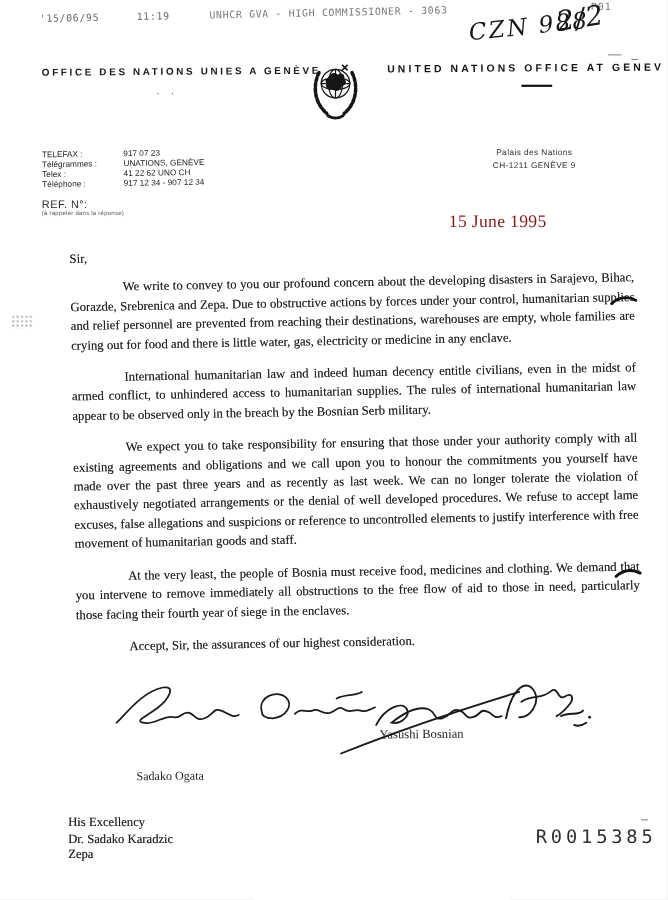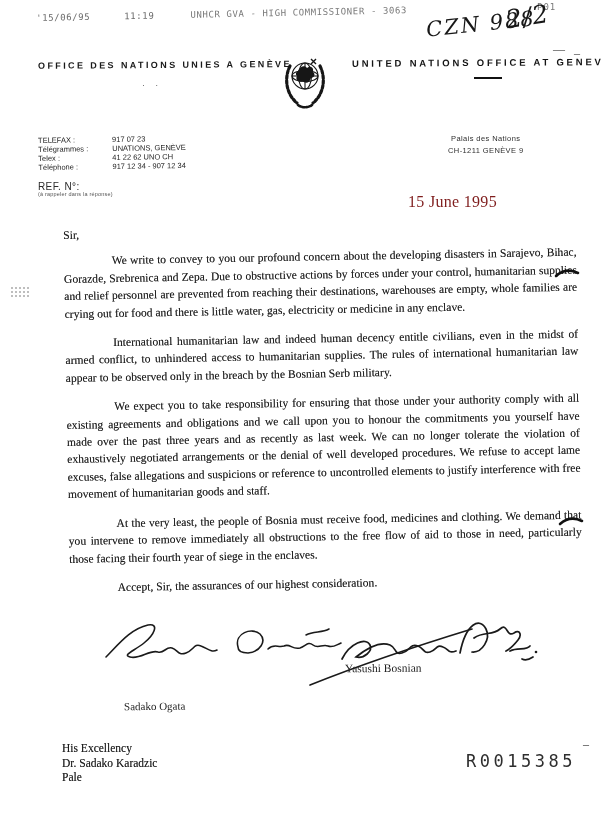--- a/index.html
+++ b/index.html
@@ -80,21 +80,21 @@
 
   
   .sig-svg{left:70px; top:605px;}
   .sig-name-1{left:124px; top:668px; font-size:11px; color:#1e1e1e; transform:rotate(-.5deg);margin-top:32px;}
   .sig-name-2{left:345px; top:662px; font-size:11.5px; color:#1e1e1e; transform:rotate(-.5deg);}
 
   
   .recipient{left:62px; top:741px; font-size:11.5px; line-height:14.5px; color:#1d1d1d;
     text-shadow:0 0 .4px rgba(0,0,0,.5);}
   .stamp{
-    left:466px; top:751px; font-family:"DejaVu Sans Mono", monospace;
+    left:487px; top:751px; font-family:"DejaVu Sans Mono", monospace;
     font-size:17px; letter-spacing:3.5px; color:#2e2e2e;
   }
 
   
   .dot-blob{
     left:10px; top:286px; width:20px; height:13px; opacity:.55;
     background-image:radial-gradient(#8a8a8a 1px, transparent 1.2px);
     background-size:4px 4px; border-radius:4px;
   }
   .curl{stroke:#111; stroke-width:2.6; fill:none; stroke-linecap:round;}
@@ -193,21 +193,21 @@
       <path d="M452,54 C456,56 460,54 463,52"></path>
       <circle cx="466" cy="47" r="1.3" fill="#1a1a1a" stroke="none"></circle>
     </g>
   </svg>
   <div class="abs sig-name-1">Sadako Ogata</div>
   <div class="abs sig-name-2">Yasushi Bosnian</div>
 
   <div class="abs recipient">
     <div>His Excellency</div>
     <div>Dr. Sadako Karadzic</div>
-    <div>Pale</div>
+    <div>Zepa</div>
   </div>
 
   <div class="abs stamp">R0015385</div>
 
   <div class="abs dot-blob"></div>
   <svg class="abs" style="left:554px; top:264px;" width="30" height="18" viewBox="0 0 30 18">
     <path class="curl" d="M2,12 Q12,3 24,9"></path>
   </svg>
   <svg class="abs" style="left:558px; top:512px;" width="30" height="18" viewBox="0 0 30 18">
     <path class="curl" d="M2,12 Q12,3 24,9"></path>

